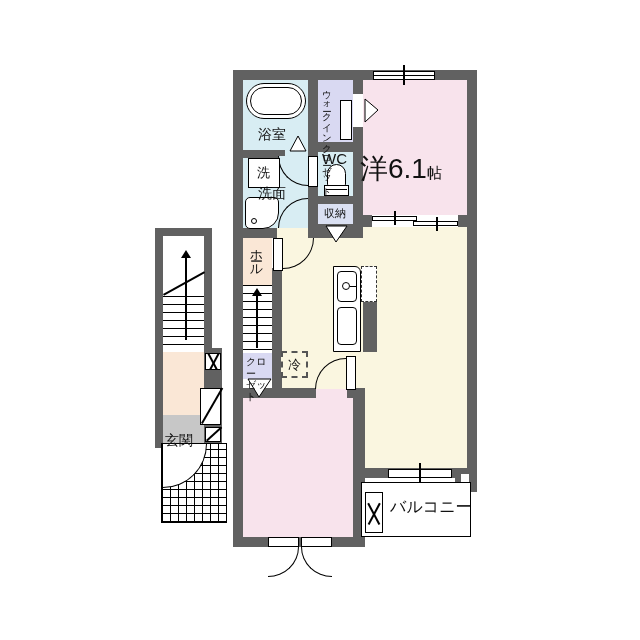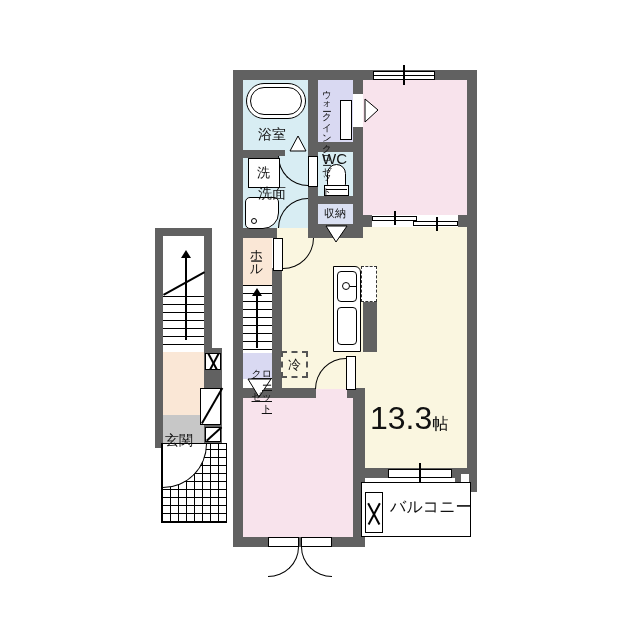--- a/index.html
+++ b/index.html
@@ -167,31 +167,31 @@
   <div class="abs" style="left:361px;top:482px;width:110px;height:55px;border:1.5px solid #000;box-sizing:border-box;background:#fff;"></div>
   <div class="xbox" style="left:365px;top:492px;width:18px;height:41px;"></div>
 
   <div class="lbl" style="left:258px;top:127px;font-size:14px;">浴室</div>
   <div class="lbl" style="left:257px;top:166px;font-size:13px;">洗</div>
   <div class="lbl" style="left:258px;top:186px;font-size:14px;">洗面</div>
   <div class="lbl" style="left:322px;top:151px;font-size:15px;">WC</div>
   <div class="lbl vtext" style="left:321px;top:84px;height:58px;font-size:9.5px;letter-spacing:0;line-height:1.15;">ウォークインクローゼット</div>
   <div class="lbl" style="left:324px;top:208px;font-size:11px;">収納</div>
 
+  <div class="lbl" style="left:360px;top:155px;font-size:28px;">
+    <span>洋6.1</span><span style="font-size:15px;">帖</span>
+  </div>
 
   <div class="lbl vtext" style="left:250px;top:240px;height:46px;font-size:13px;letter-spacing:0;">ホール</div>
 
-  <div class="lbl" style="left:246px;top:368px;font-size:10px;line-height:1.15;white-space:normal;width:26px;text-align:right;text-decoration:underline;">
+  <div class="lbl" style="left:246px;top:356px;font-size:10px;line-height:1.15;white-space:normal;width:26px;text-align:left;">
     <span>クロー</span><br>
     <span>ゼット</span>
   </div>
 
   <div class="lbl" style="left:288px;top:358px;font-size:13px;">冷</div>
 
-  <div class="lbl" style="left:370px;top:402px;font-size:32px;">
-    <span>13.3</span><span style="font-size:16px;">帖</span>
-  </div>
 
 
   <div class="lbl" style="left:165px;top:433px;font-size:14px;">玄関</div>
   <div class="lbl" style="left:390px;top:499px;font-size:16px;">バルコニー</div>
 
 </div>
 
 </body></html>

